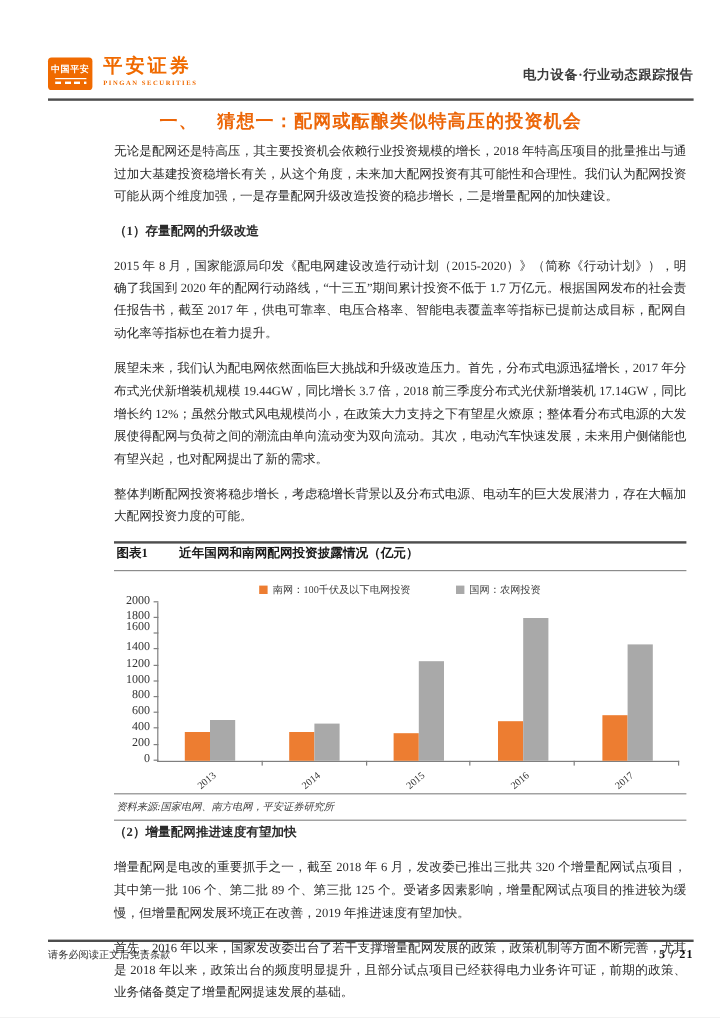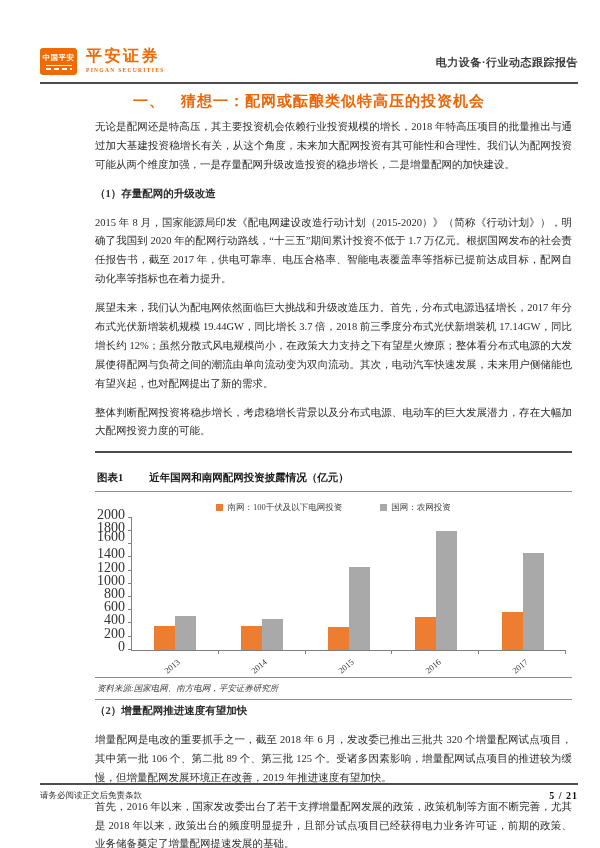--- a/index.html
+++ b/index.html
@@ -30,28 +30,28 @@
   .doc-title{
     position:absolute;left:40px;right:22px;top:92px;text-align:center;
     color:#ec6608;font-size:15px;font-weight:bold;letter-spacing:1px;
   }
   
   .content{position:absolute;left:95px;right:28px;top:118px;font-size:10.5px;line-height:1.8;text-align:justify;}
   .content p{margin:0 0 10px 0;}
   .sub-heading{font-weight:bold;margin:2px 0 10px 0;}
   
   .figure{margin-top:3px;border-top:2px solid #4d4d4d;}
-  .figure-header{display:flex;gap:26px;padding:16px 0 3px 2px;border-bottom:1.5px solid #8c8c8c;
+  .figure-header{display:flex;gap:26px;padding:0 0 3px 2px;border-bottom:1.5px solid #8c8c8c;
     font-size:10.5px;font-weight:bold;color:#1a1a1a;text-align:left;}
   .legend-row{display:flex;justify-content:center;gap:38px;margin:11px 0 6px 0;}
   .legend-item{display:flex;align-items:center;font-size:8.5px;color:#3d3d3d;line-height:1;}
   .swatch{width:7px;height:7px;margin-right:4px;flex:0 0 auto;}
   .chart-area{display:flex;margin:2px 6px 0 2px;}
   .y-axis{position:relative;width:34px;height:132px;flex:0 0 auto;}
-  .ytick{position:absolute;right:6px;font-size:14px;color:#333;line-height:1;}
+  .ytick{position:absolute;right:6px;font-size:10px;color:#333;line-height:1;}
   .plot{position:relative;flex:1;height:132px;border-left:1px solid #7f7f7f;border-bottom:1px solid #7f7f7f;
     display:flex;align-items:flex-end;}
   .ytickmark{position:absolute;left:-4px;width:4px;height:1px;background:#7f7f7f;}
   .bar-group{position:relative;flex:1;height:100%;display:flex;align-items:flex-end;justify-content:center;}
   .bar{width:21px;}
   .xlabel{position:absolute;top:100%;left:50%;font-size:8.5px;color:#333;
     transform:translate(-65%,9px) rotate(-40deg);white-space:nowrap;}
   .xtickmark{position:absolute;right:0;bottom:-4px;width:1px;height:4px;background:#7f7f7f;}
   .chart-spacer{height:26px;}
   .source-row{border-top:1px solid #8c8c8c;border-bottom:1px solid #8c8c8c;

